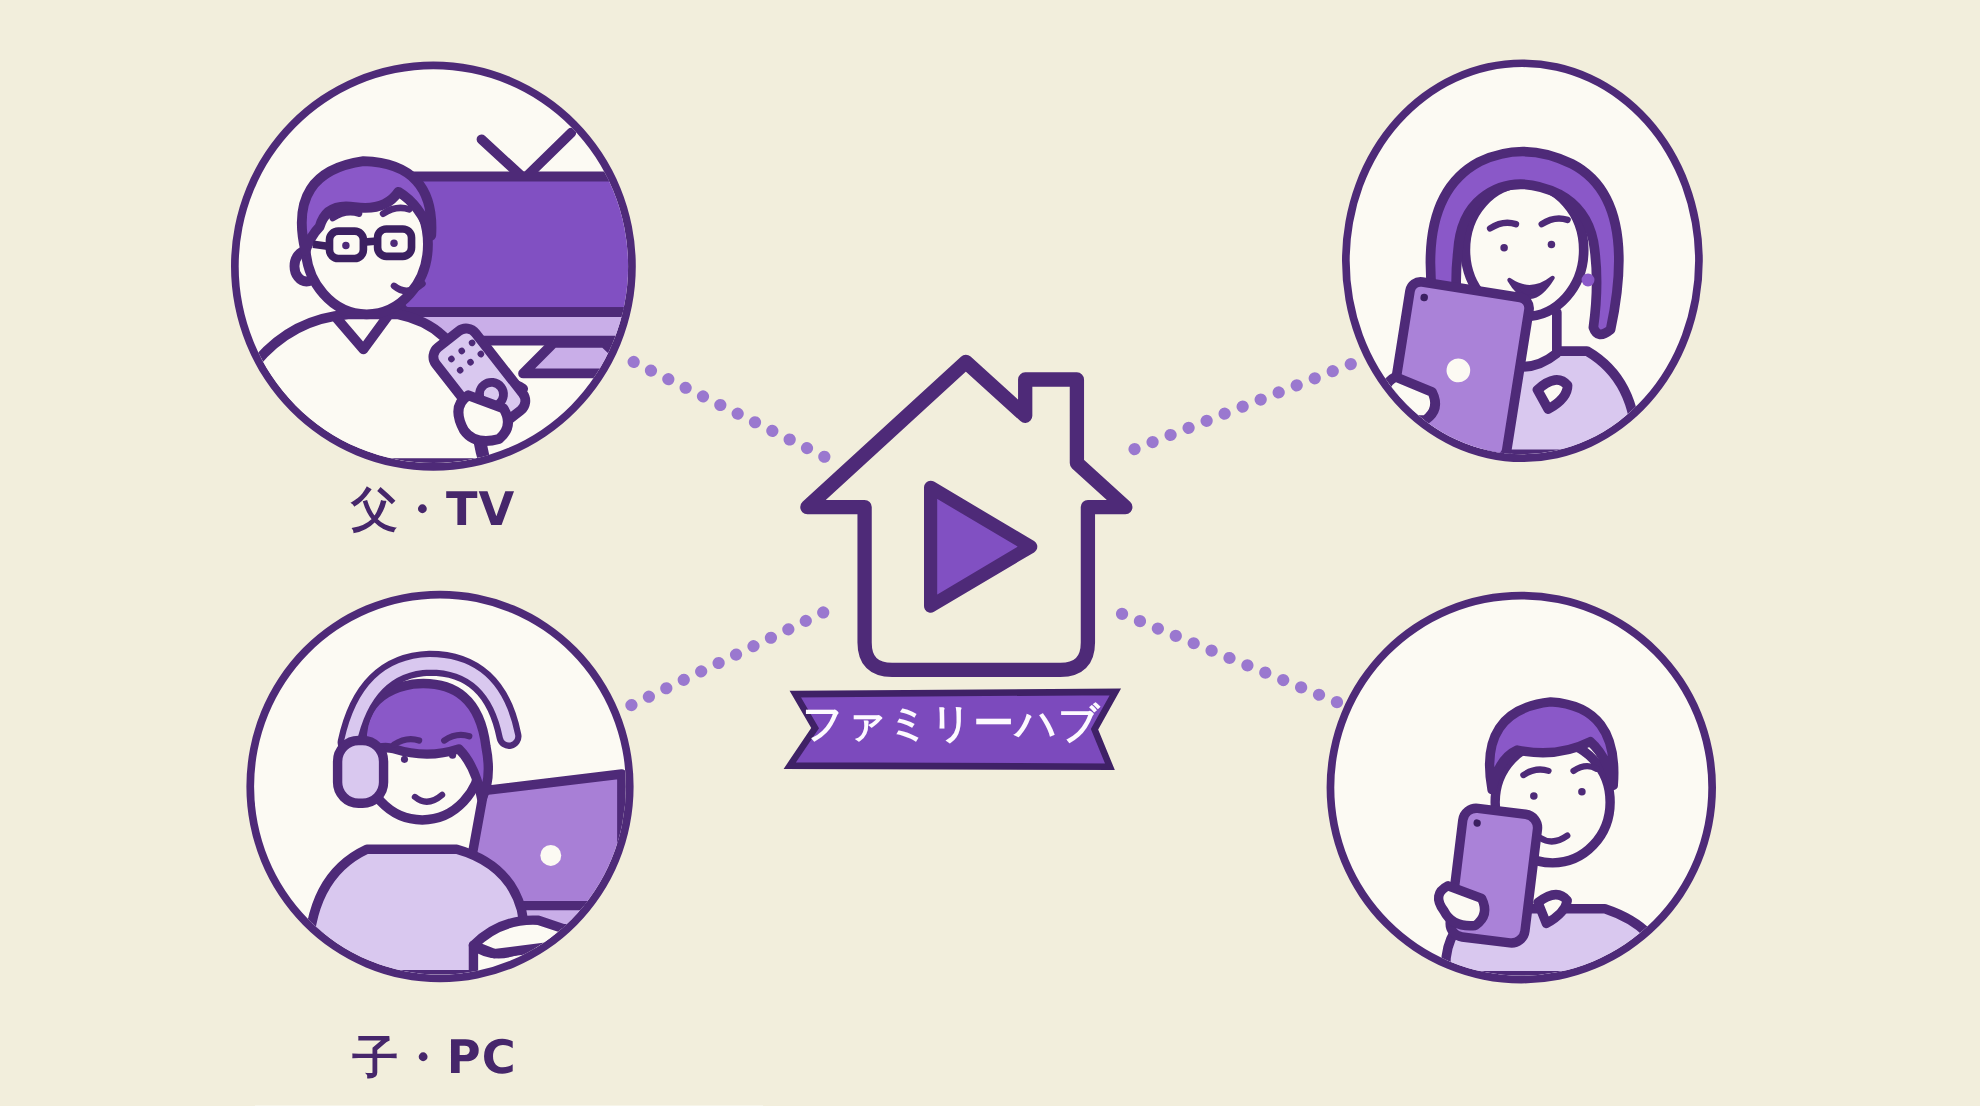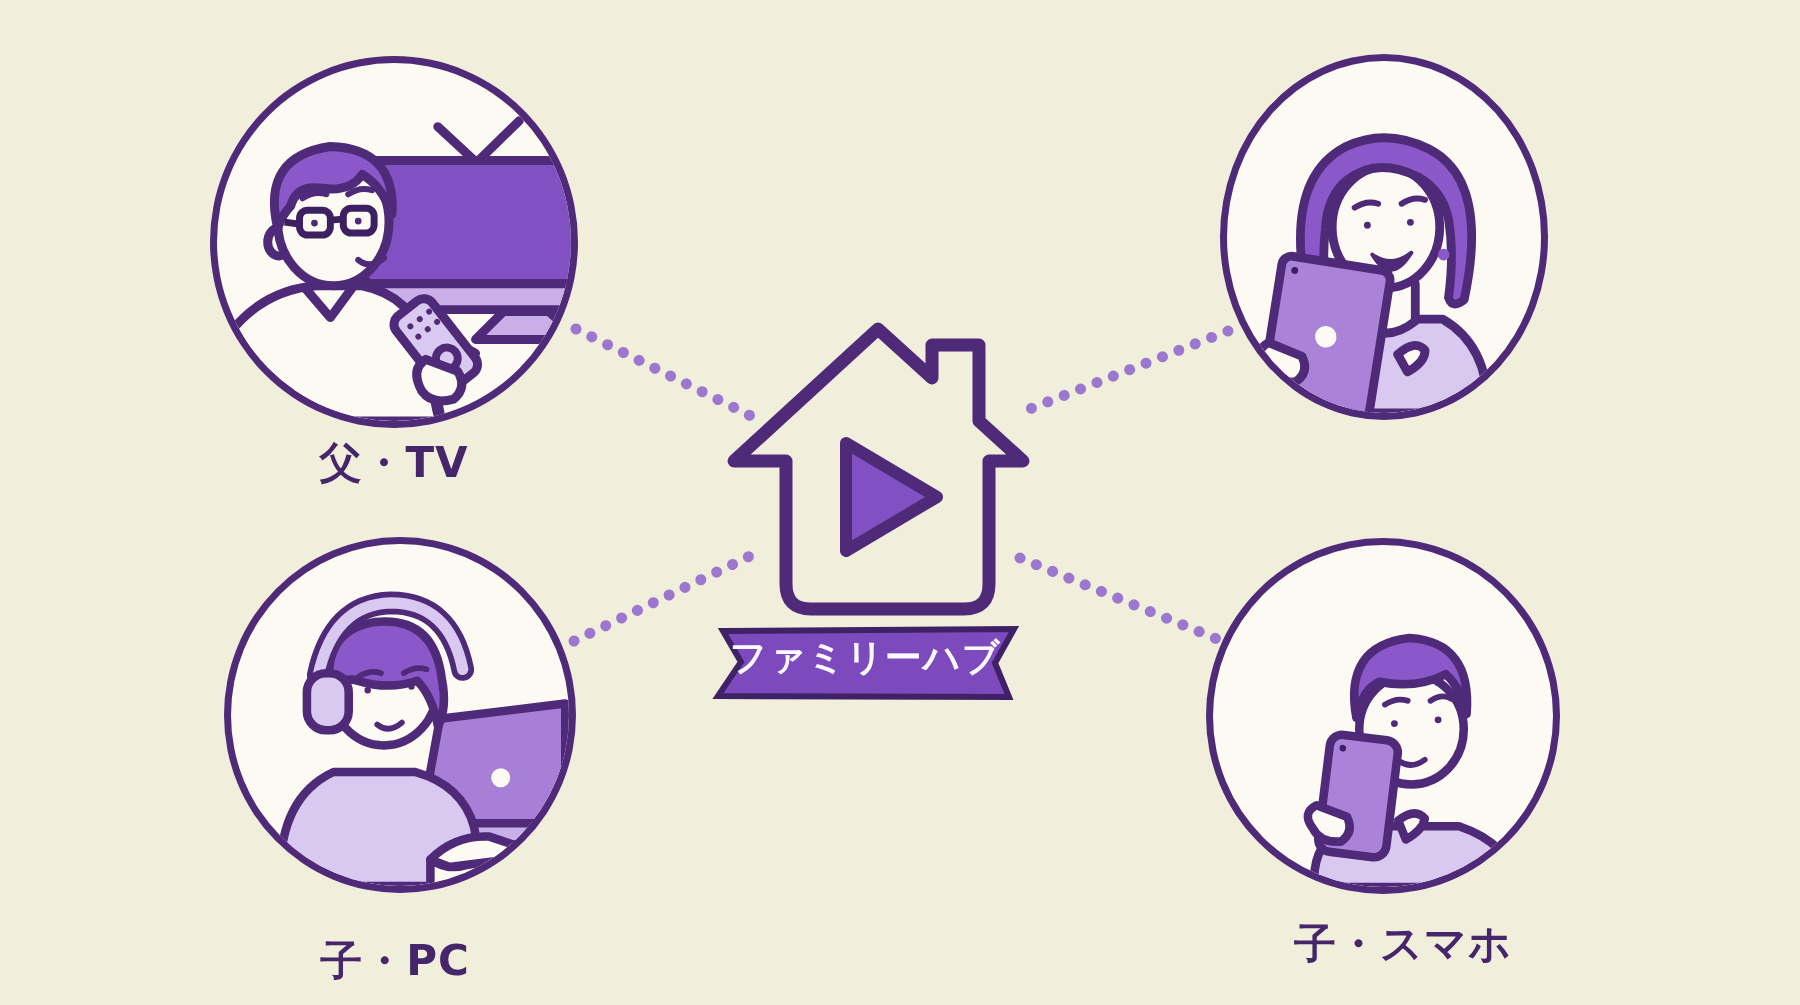--- a/index.html
+++ b/index.html
@@ -167,15 +167,14 @@
       <circle cx="192" cy="188" r="3.6" fill="#4e2a78"></circle>
       <circle cx="238" cy="184" r="3.6" fill="#4e2a78"></circle>
       <g transform="rotate(7 152 262)">
         <rect class="st" x="118" y="202" width="72" height="124" rx="13" fill="#aa82d8"></rect>
         <circle cx="132" cy="216" r="3.5" fill="#3c2061"></circle>
       </g>
       <path class="st" d="M106 298 Q 94 282 110 274 L 142 286 Q 150 302 136 312 Q 114 314 106 298 Z" fill="#fcfaf3"></path>
       <path class="st" d="M196 290 Q 214 276 224 288 Q 222 300 204 310 Z" fill="#fcfaf3"></path>
     </svg>
   </div>
-  <div class="node-label label-br">子・スマホ</div>
 
 </div>
 
 </body></html>

